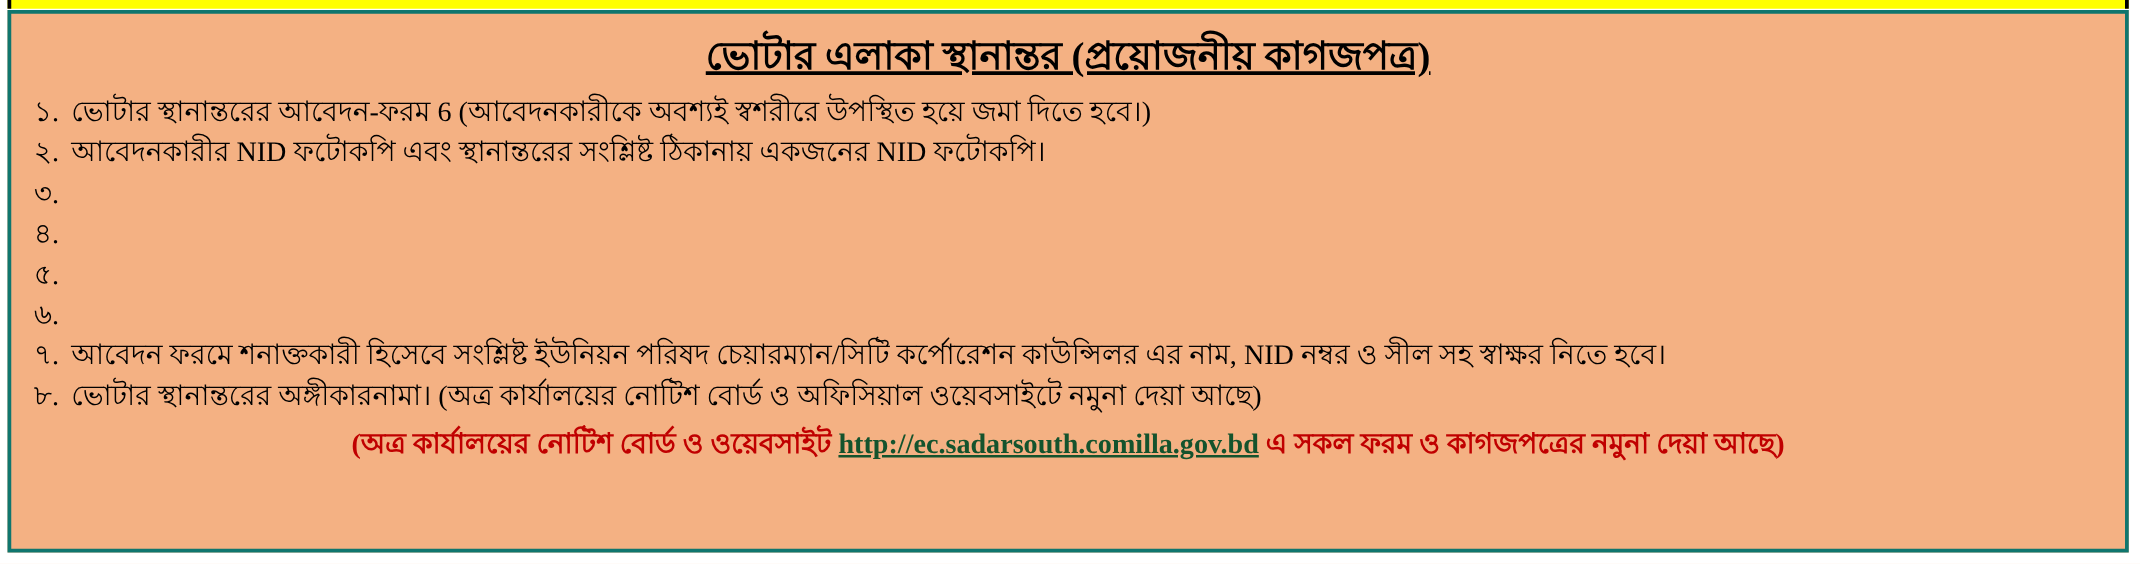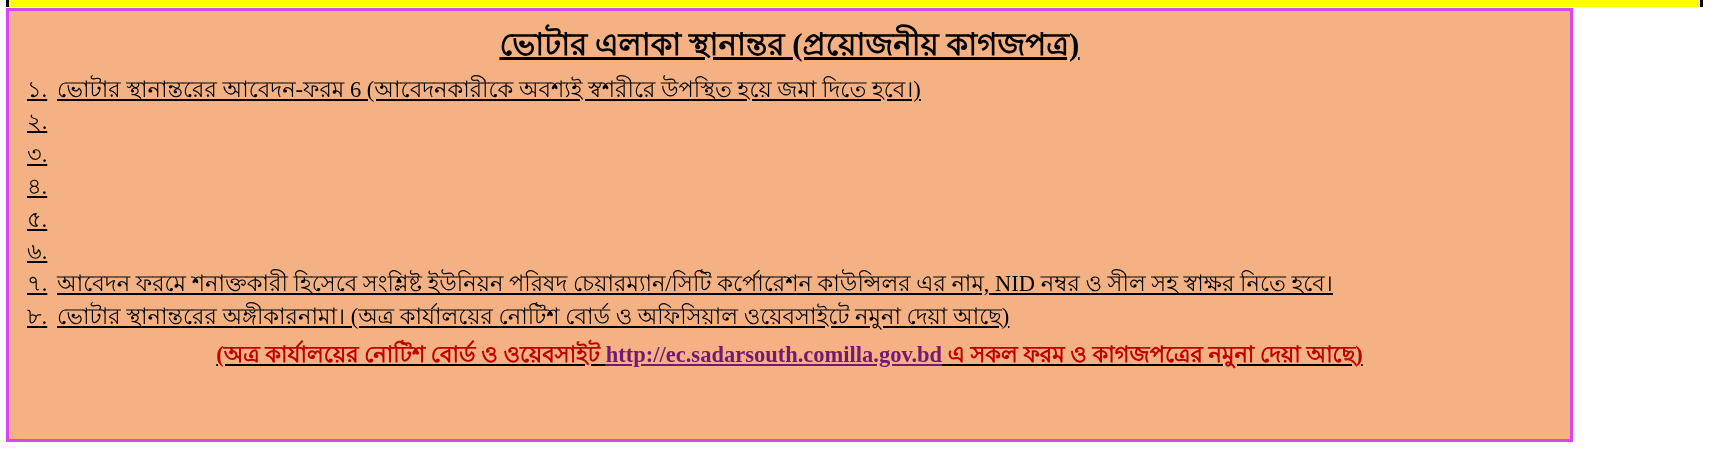--- a/index.html
+++ b/index.html
@@ -9,27 +9,26 @@
   }
   body {
     width: 1712px;
     height: 451px;
     font-family: "Liberation Serif", "DejaVu Serif", serif;
   }
   #notice-card {
     position: absolute;
     left: 6px;
     top: 8px;
-    width: 1567px;
+    width: 1697px;
     height: 434px;
     box-sizing: border-box;
     background: #f4b183;
-    border: 3px solid #d946ef;
+    border: 3px solid #0f766e;
     overflow: hidden;
-    text-decoration: underline;
   }
   #top-accent {
     position: absolute;
     left: 6px;
     top: 0px;
     width: 1697px;
     height: 7px;
     background: #ffff00;
     border-left: 3px solid #000;
     border-right: 3px solid #000;
@@ -68,41 +67,42 @@
   }
   #footer-line {
     text-align: center;
     font-size: 22.5px;
     font-weight: bold;
     color: #c00000;
     margin-top: 4px;
     white-space: nowrap;
   }
   #footer-line a, #footer-line .link {
-    color: #701a75;
+    color: #14532d;
     text-decoration: underline;
     font-weight: bold;
   }
 </style>
 </head>
 <body>
 
 <div id="top-accent"></div>
 
 <div id="notice-card">
 
   <div id="notice-title">ভোটার এলাকা স্থানান্তর (প্রয়োজনীয় কাগজপত্র)</div>
 
   <ol class="items">
     <li>
       <span class="num">১.</span>
       <span class="txt">ভোটার স্থানান্তরের আবেদন-ফরম 6 (আবেদনকারীকে অবশ্যই স্বশরীরে উপস্থিত হয়ে জমা দিতে হবে।)</span>
     </li>
     <li>
       <span class="num">২.</span>
+      <span class="txt">আবেদনকারীর NID ফটোকপি এবং স্থানান্তরের সংশ্লিষ্ট ঠিকানায় একজনের NID ফটোকপি।</span>
     </li>
     <li>
       <span class="num">৩.</span>
     </li>
     <li>
       <span class="num">৪.</span>
     </li>
     <li>
       <span class="num">৫.</span>
     </li>

